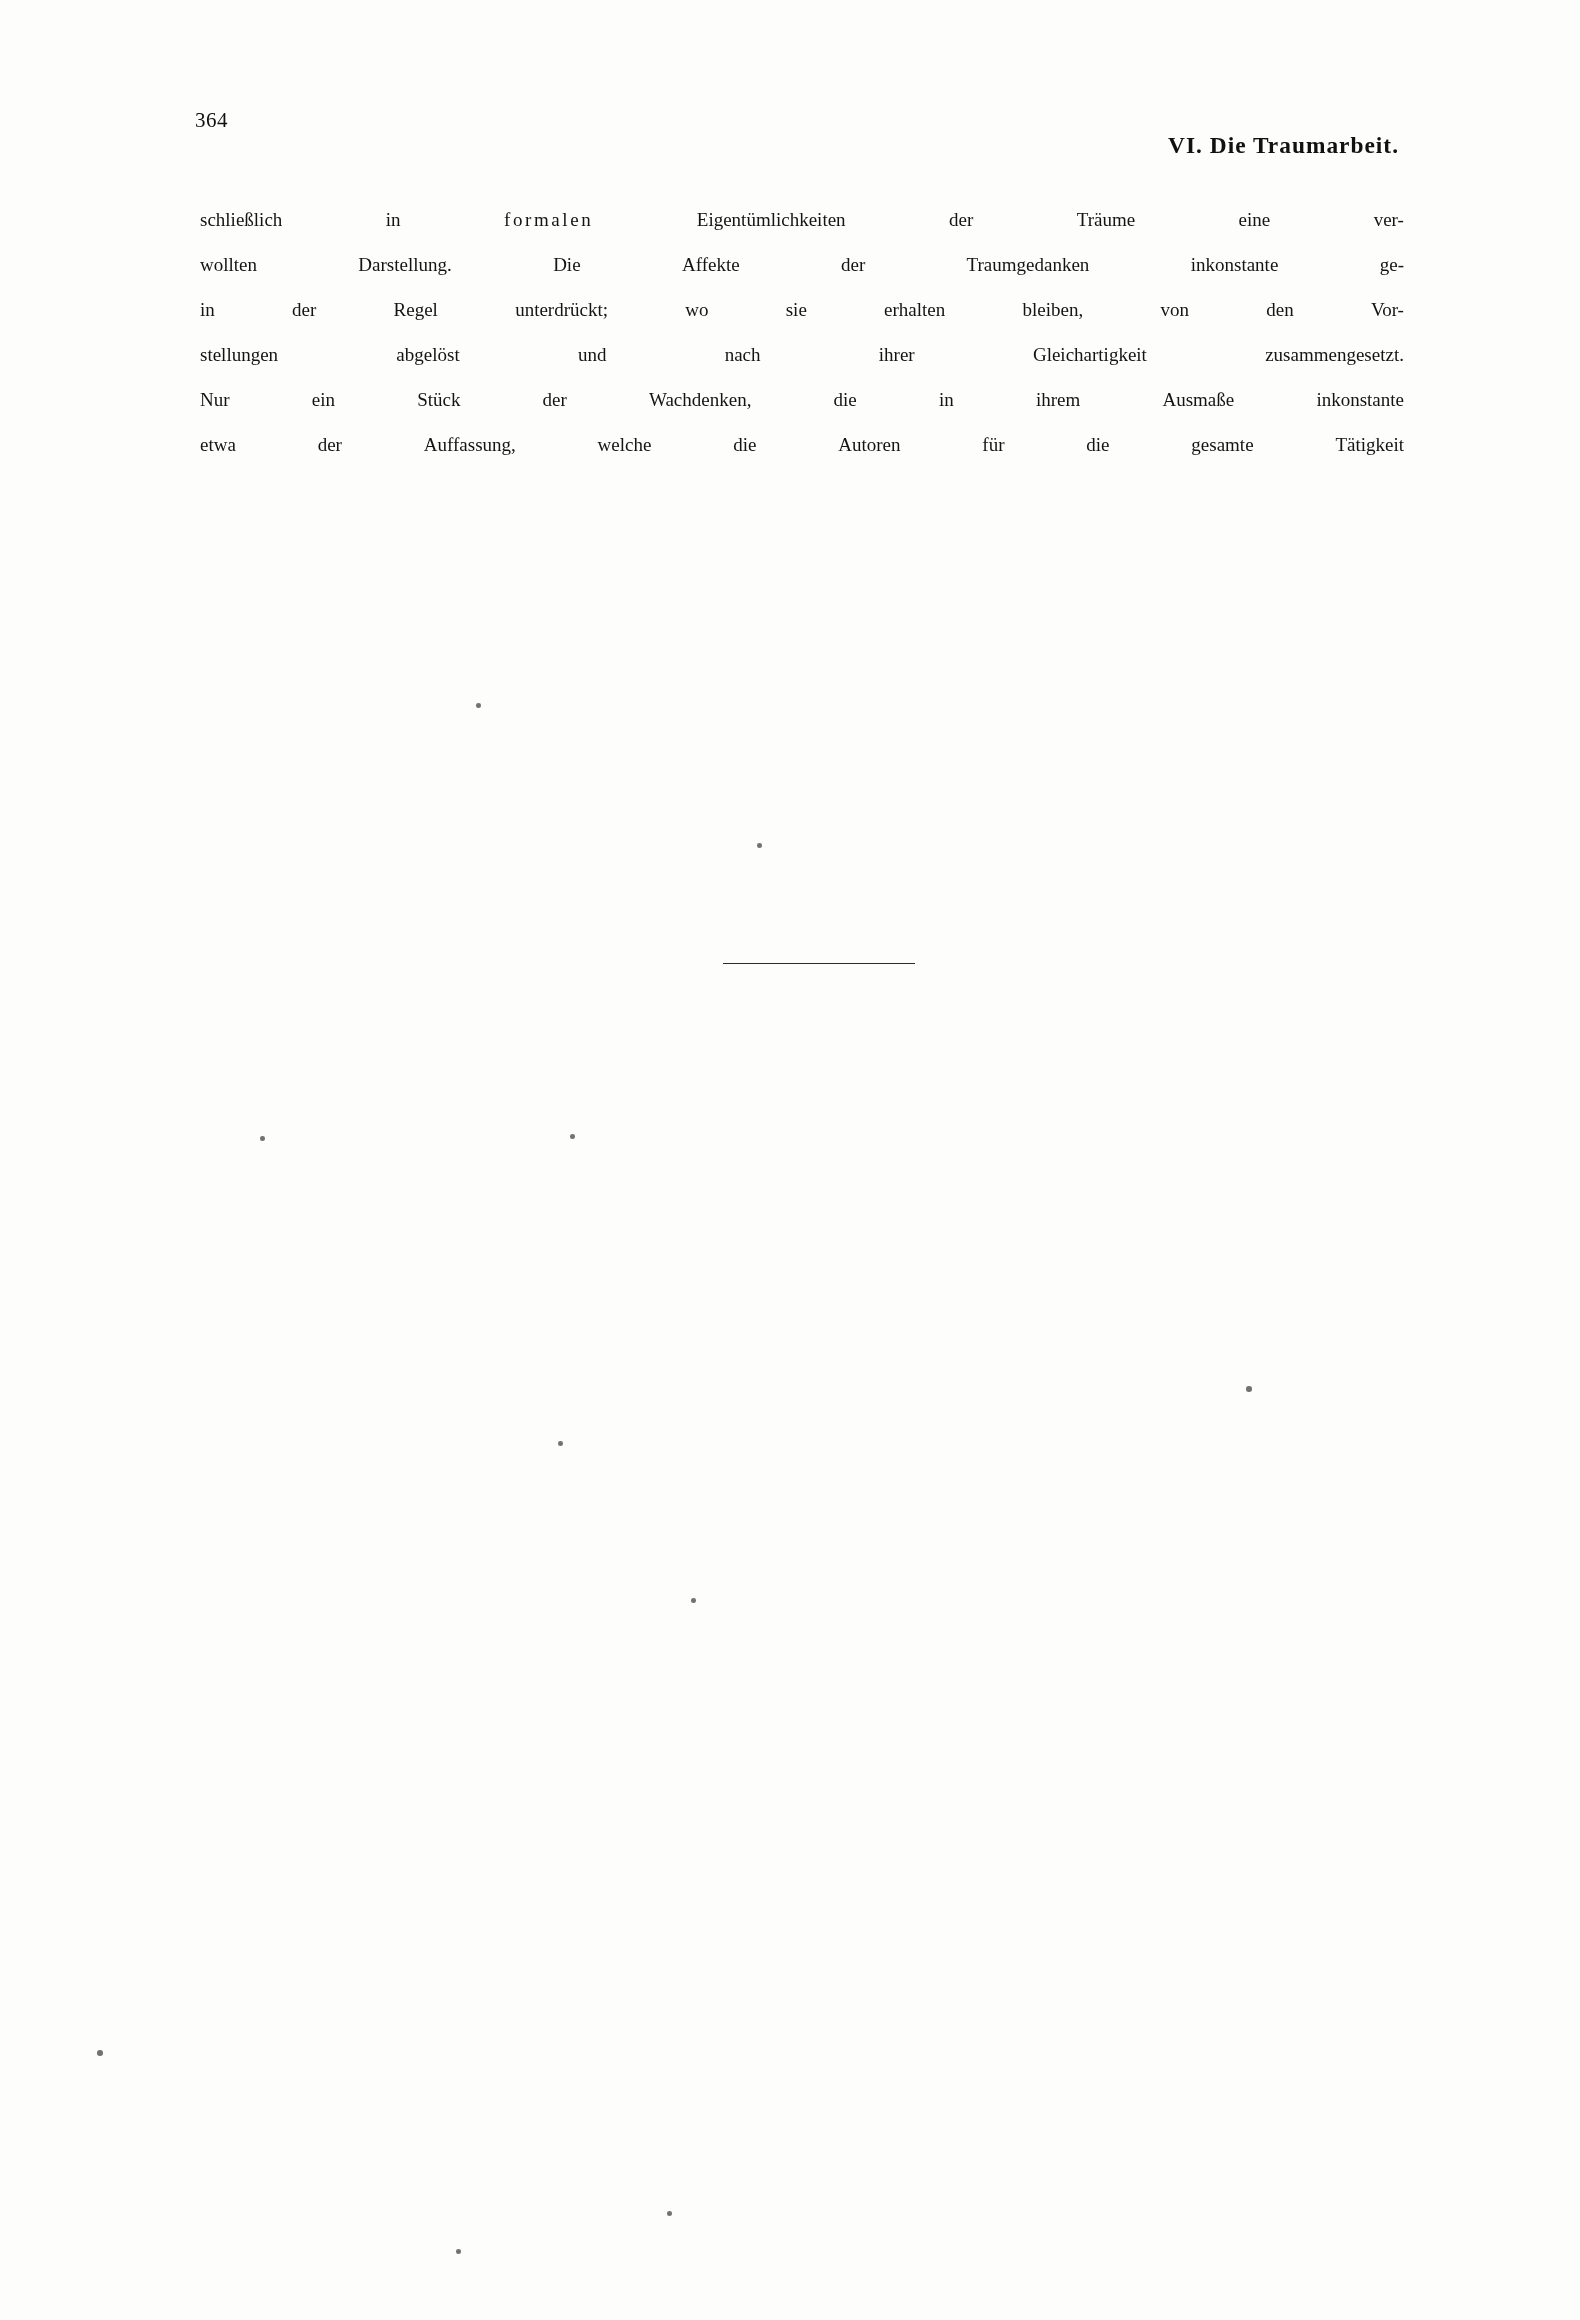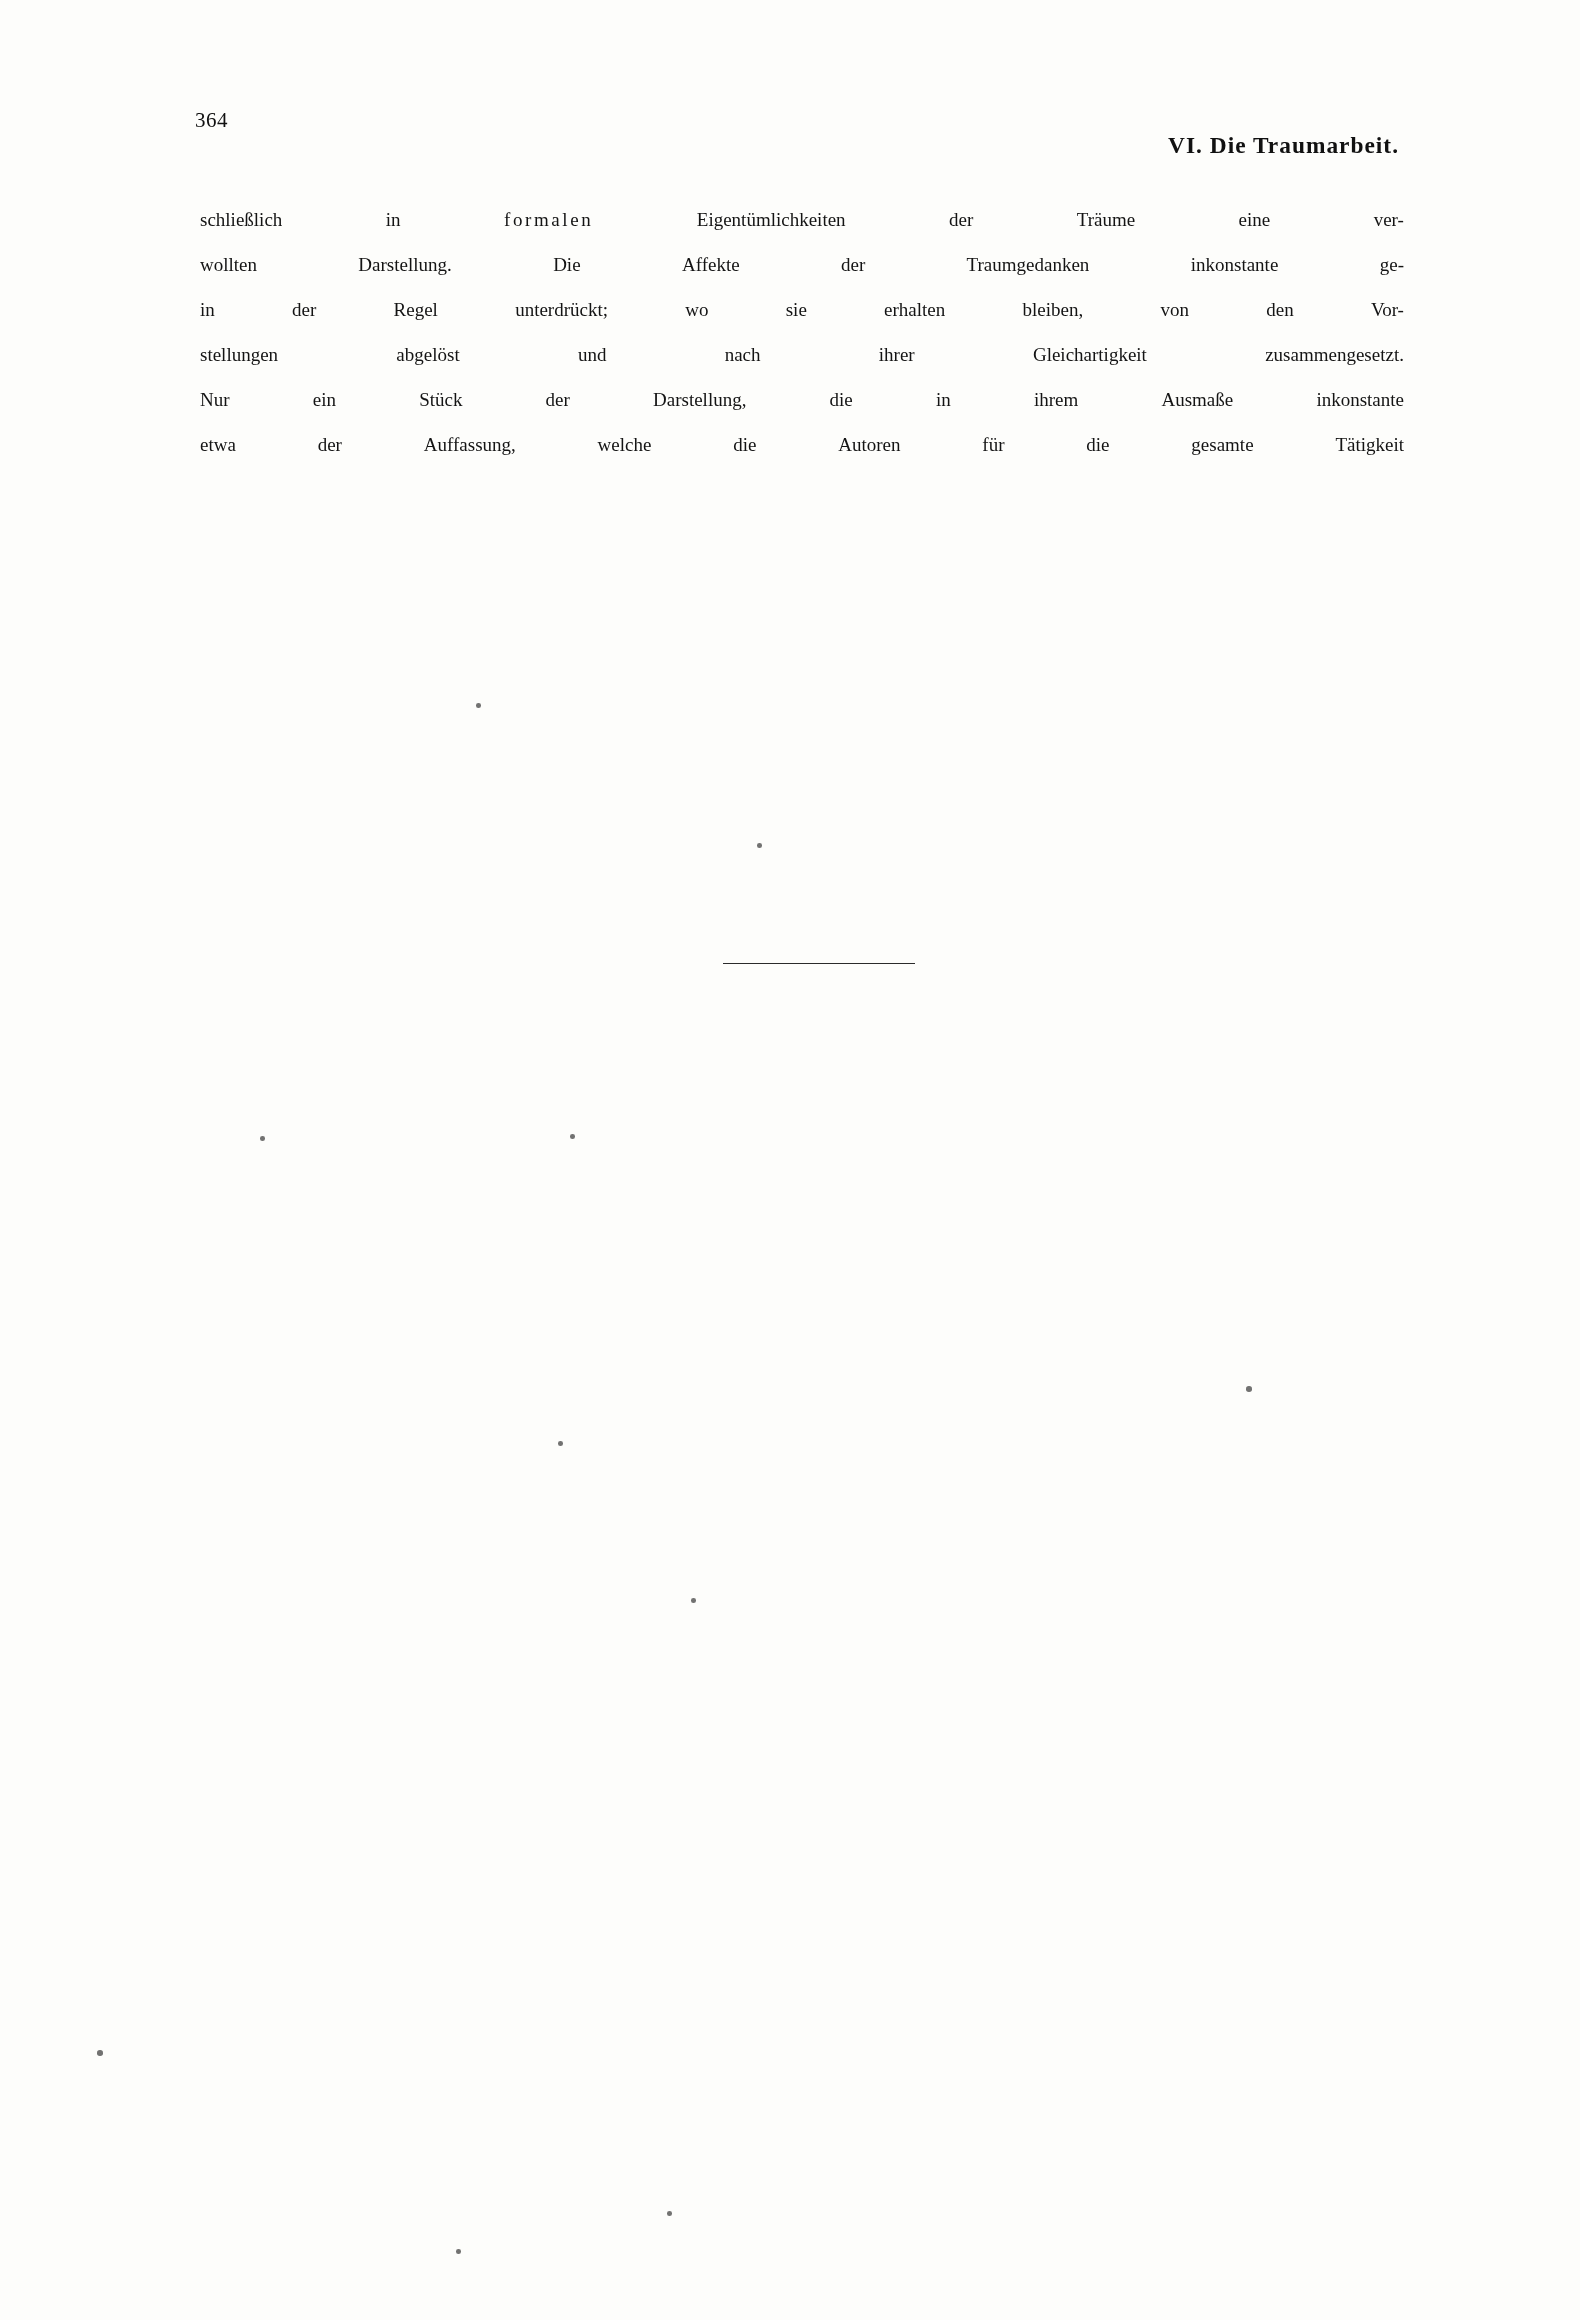--- a/index.html
+++ b/index.html
@@ -151,21 +151,21 @@
         <span>ihrer</span>
         <span>Gleichartigkeit</span>
         <span>zusammengesetzt.</span>
       </span>
 
       <span class="line justify">
         <span>Nur</span>
         <span>ein</span>
         <span>Stück</span>
         <span>der</span>
-        <span>Darstellung,</span>
+        <span>Wachdenken,</span>
         <span>die</span>
         <span>in</span>
         <span>ihrem</span>
         <span>Ausmaße</span>
         <span>inkonstante</span>
       </span>
 
 
       <span class="line justify">
         <span>etwa</span>

